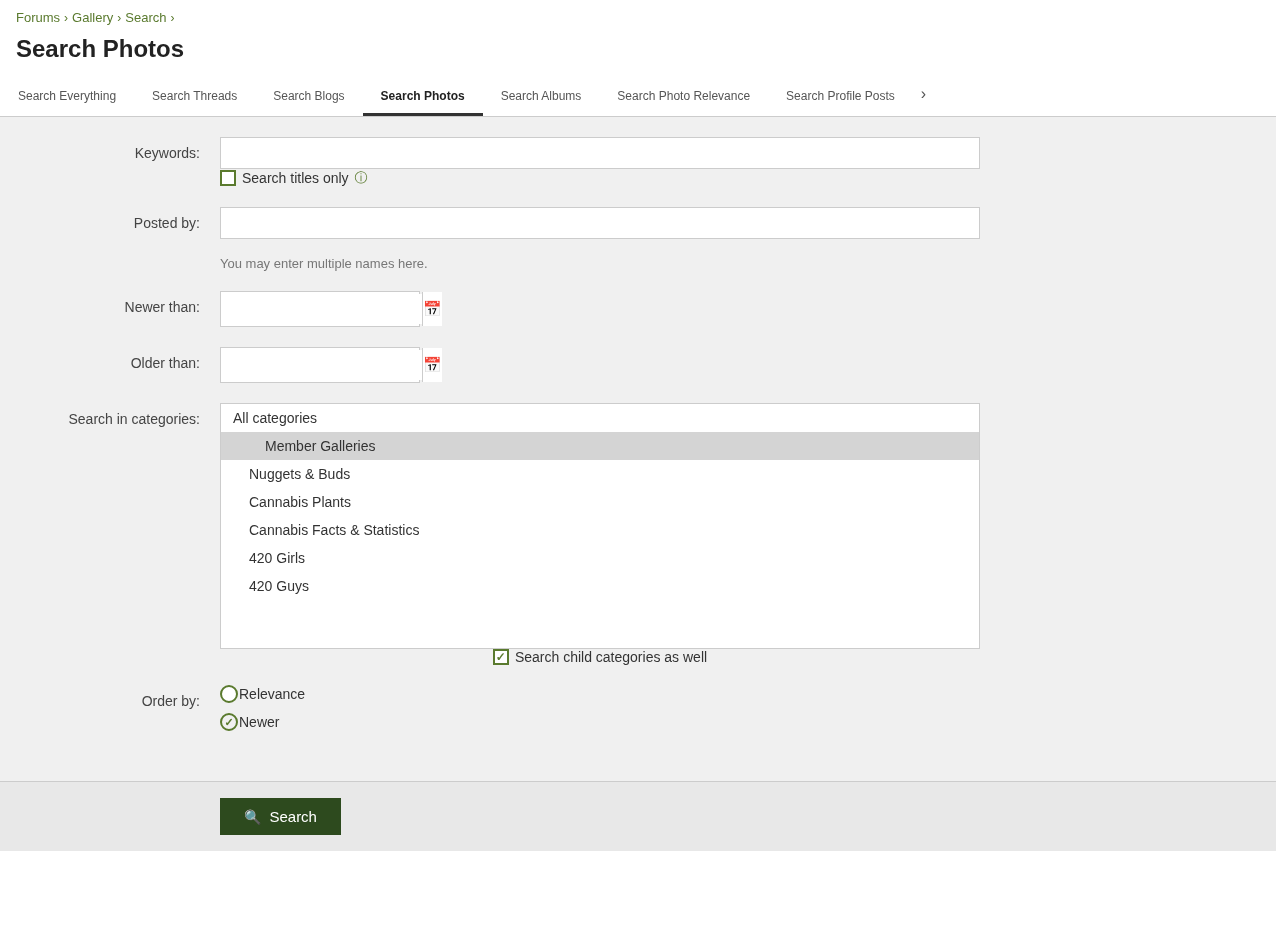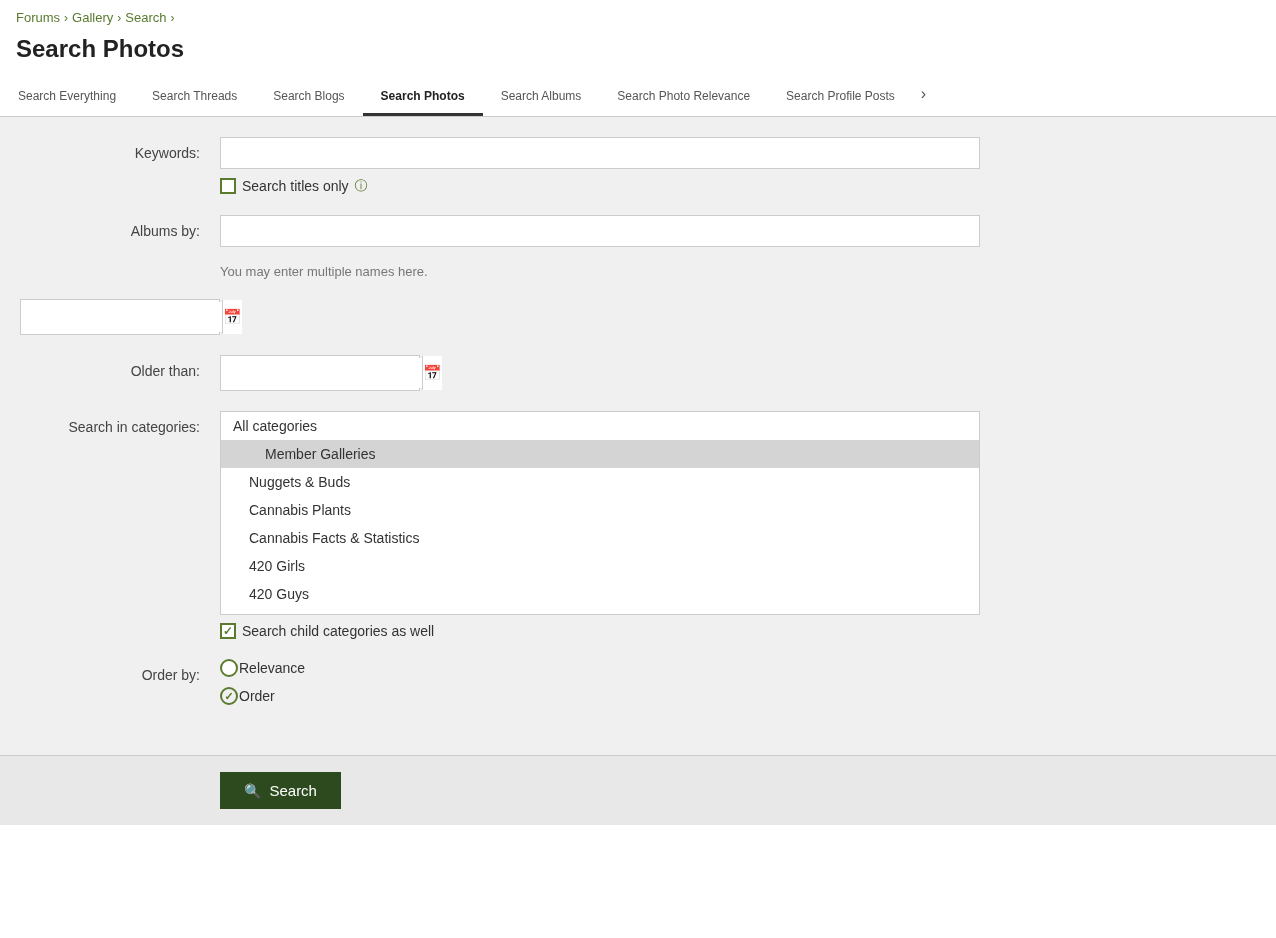--- a/index.html
+++ b/index.html
@@ -95,21 +95,21 @@
       padding: 7px 10px;
       border: 1px solid #ccc;
       background: #fff;
       font-size: 14px;
       color: #333;
       outline: none;
     }
     .checkbox-row {
       display: flex;
       align-items: center;
-      margin-top: 8px;
+      margin-top: 0;
       gap: 6px;
     }
     .checkbox-box {
       width: 16px;
       height: 16px;
       border: 2px solid #5a7a2e;
       background: #fff;
       display: inline-flex;
       align-items: center;
       justify-content: center;
@@ -164,21 +164,21 @@
       font-size: 15px;
     }
     .categories-wrap {
       border: 1px solid #ccc;
       background: #fff;
       position: relative;
     }
     .categories-list {
       list-style: none;
       overflow-y: scroll;
-      height: 202px;
+      height: 244px;
       width: 100%;
     }
     .categories-list li {
       padding: 6px 12px;
       cursor: pointer;
       font-size: 14px;
       color: #333;
     }
     .categories-list li.selected {
       background: #d4d4d4;
@@ -271,28 +271,29 @@
         <input type="text" class="text-input" style="">
         <div class="checkbox-row">
           <div class="checkbox-box"></div>
           <span>Search titles only</span>
           <span class="help-icon">ⓘ</span>
         </div>
       </div>
     </div>
 
     <div class="form-row">
-      <div class="form-label">Albums by:</div>
+      <div class="form-label">Posted by:</div>
       <div class="form-control-wrap">
         <input type="text" class="text-input" style="">
         <div class="hint-text">You may enter multiple names here.</div>
       </div>
     </div>
 
     <div class="form-row">
+      <div class="form-label">Newer than:</div>
       <div class="form-control-wrap">
         <div class="date-input-wrap">
           <input type="text" class="date-input" style="">
           <button class="cal-btn">📅</button>
         </div>
       </div>
     </div>
 
     <div class="form-row">
       <div class="form-label">Older than:</div>
@@ -311,37 +312,37 @@
           <ul class="categories-list">
             <li>All categories</li>
             <li class="selected">Member Galleries</li>
             <li class="sub-item">Nuggets &amp; Buds</li>
             <li class="sub-item">Cannabis Plants</li>
             <li class="sub-item">Cannabis Facts &amp; Statistics</li>
             <li class="sub-item">420 Girls</li>
             <li class="sub-item">420 Guys</li>
           </ul>
         </div>
-        <div class="checkbox-row" style="margin-top: 8px;">
+        <div class="checkbox-row" style=" justify-content: center;">
           <div class="checkbox-box checked"></div>
           <span>Search child categories as well</span>
         </div>
       </div>
     </div>
 
     <div class="form-row">
       <div class="form-label">Order by:</div>
       <div class="form-control-wrap">
         <div class="radio-row">
           <div class="radio-circle unchecked"></div>
           <span>Relevance</span>
         </div>
         <div class="radio-row">
           <div class="radio-circle checked"></div>
-          <span>Order</span>
+          <span>Newer</span>
         </div>
       </div>
     </div>
 
   </div>
 
   <div class="footer-bar">
     <button class="search-btn">
       <span class="search-btn-icon">🔍</span>
       <span>Search</span>

